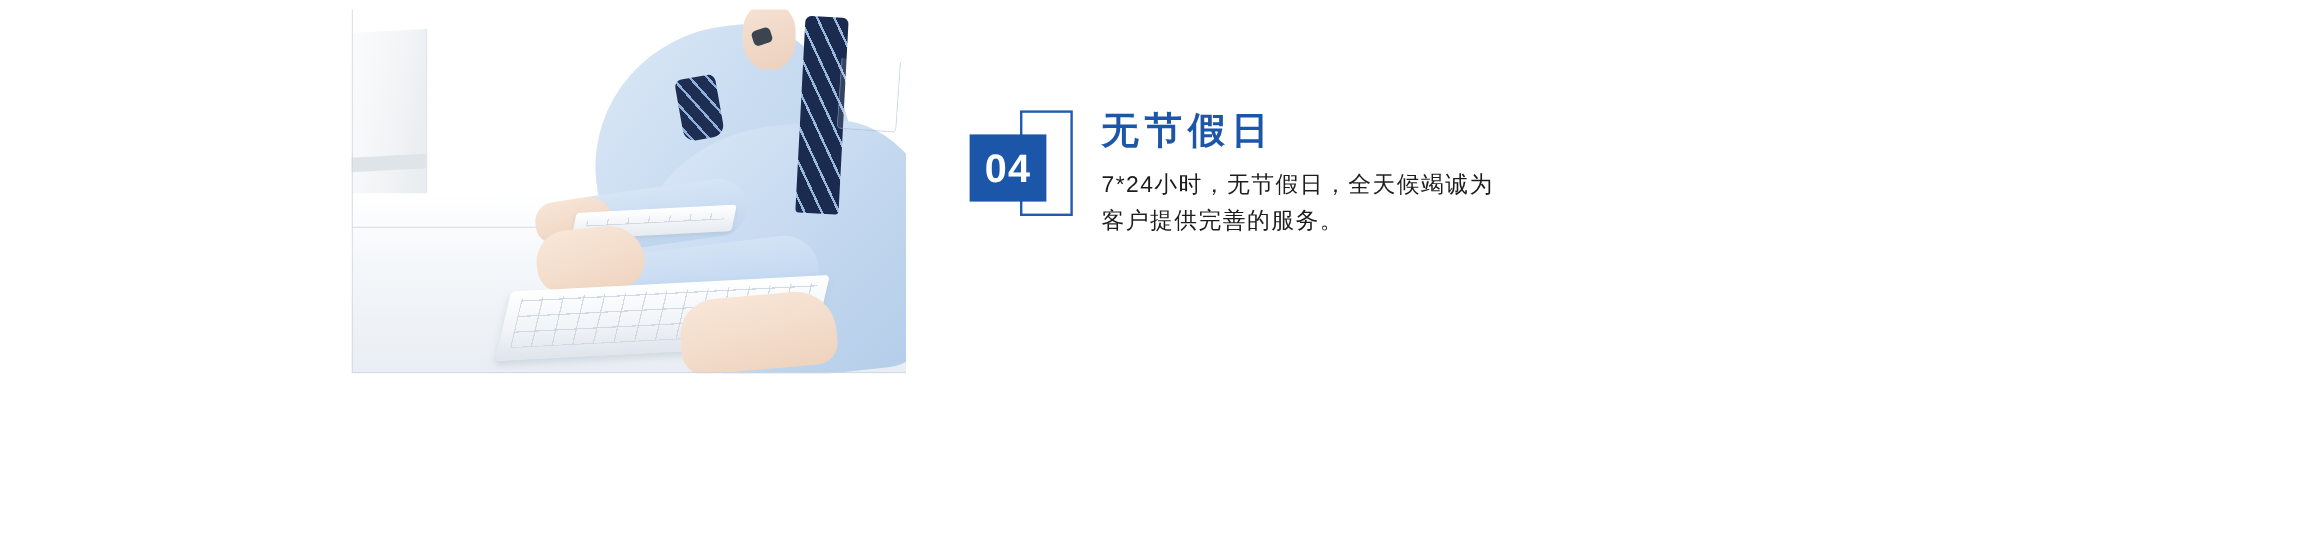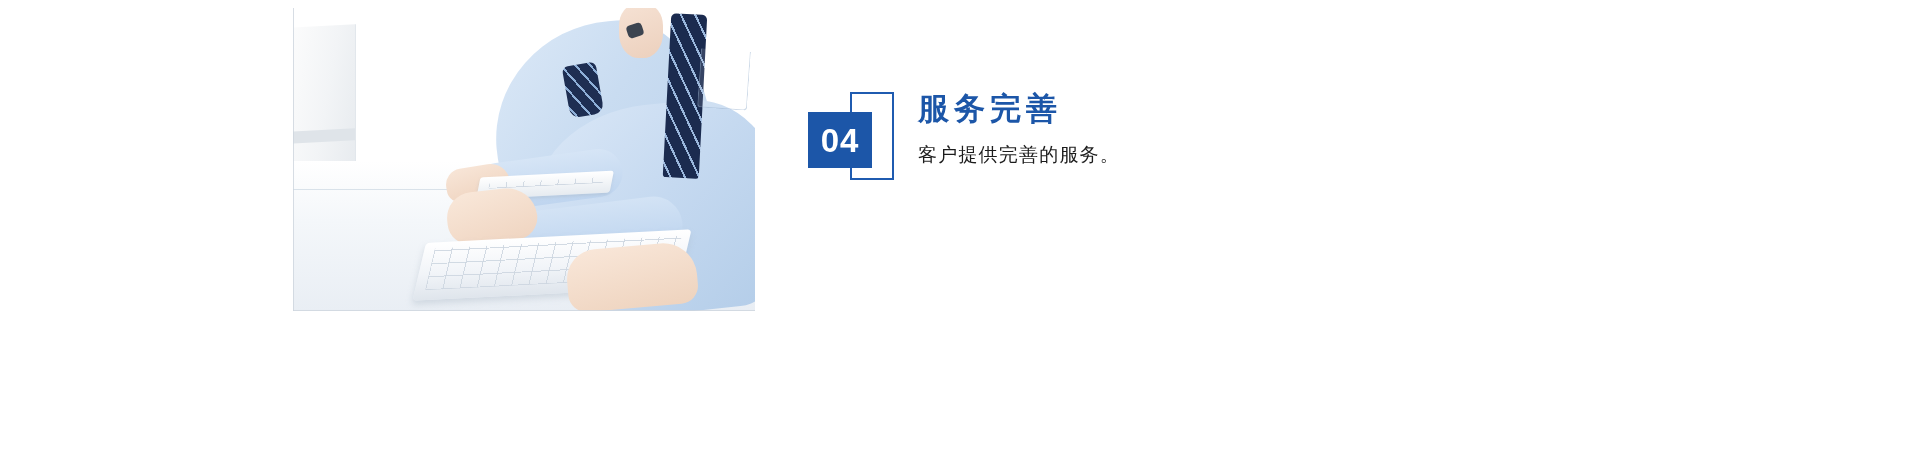--- a/index.html
+++ b/index.html
@@ -388,18 +388,19 @@
   <div class="content">
 
     <div class="badge">
       <div class="badge-outline"></div>
       <div class="badge-square">
         <span class="badge-num">04</span>
       </div>
     </div>
 
     <div class="text-col">
-      <h2 class="headline">服务完善</h2>
+      <h2 class="headline">无节假日</h2>
+      <div class="body-line">7*24小时，无节假日，全天候竭诚为</div>
       <div class="body-line">客户提供完善的服务。</div>
     </div>
 
   </div>
 </div>
 
 </body></html>

